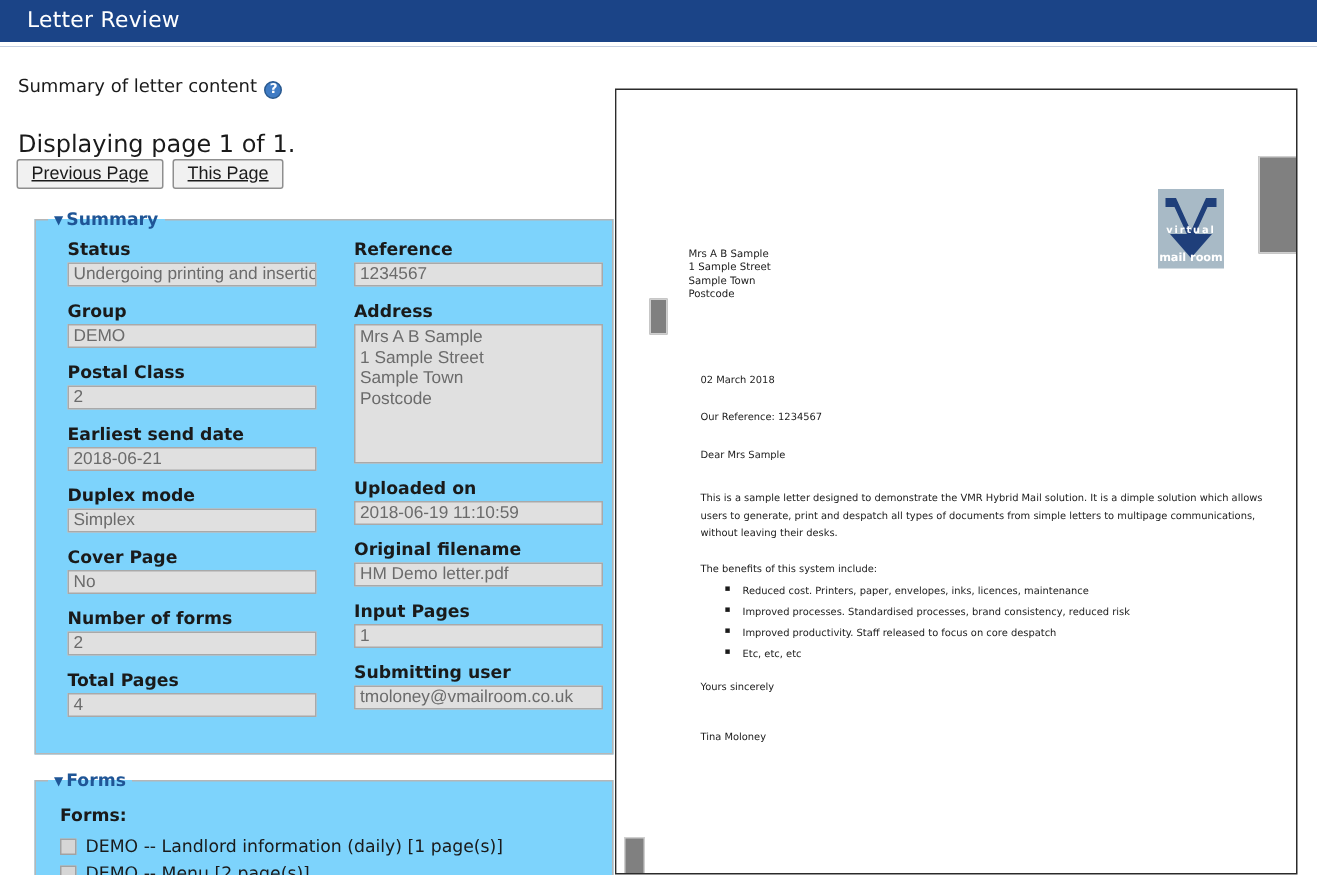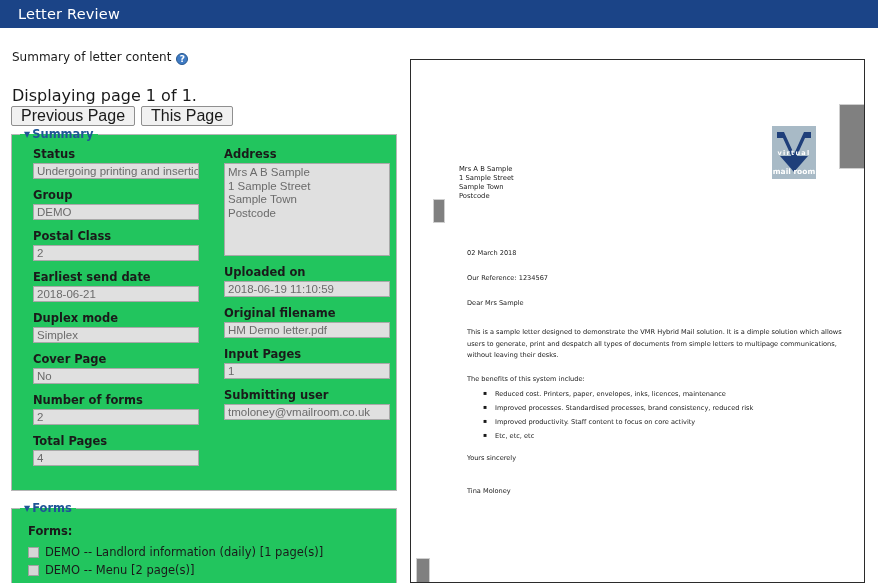--- a/index.html
+++ b/index.html
@@ -76,34 +76,35 @@
     position: absolute;
     left: 11px; top: 75px;
     display: flex;
     gap: 6px;
   }
   .btn {
     background: #f1f1f1;
     border: 1px solid #8f8f8f;
     border-radius: 2px;
     padding: 2px 9px 3px 9px;
-    font-size: 16px;
+    font-size: 12px;
     font-family: "Liberation Sans", sans-serif;
     color: #1a1a1a;
     cursor: pointer;
     line-height: 13px;
+    text-decoration: underline;
   }
 
   
   fieldset.box {
     position: absolute;
-    margin: 0;
+    margin: 12px;
     padding: 0;
     border: 1px solid #b6b6b6;
-    background: #22c55e;
+    background: #7dd3fc;
   }
   fieldset.box > legend {
     margin-left: 8px;
     padding: 0 4px;
     font-size: 11.5px;
     font-weight: bold;
     color: #1f5596;
     cursor: pointer;
   }
   .caret {
@@ -332,20 +333,24 @@
           <div class="field-label">Number of forms</div>
           <div class="field-value">2</div>
         </div>
         <div class="field">
           <div class="field-label">Total Pages</div>
           <div class="field-value">4</div>
         </div>
       </div>
 
       <div class="col-right">
+        <div class="field">
+          <div class="field-label">Reference</div>
+          <div class="field-value">1234567</div>
+        </div>
         <div class="field">
           <div class="field-label">Address</div>
           <div class="field-value textarea">Mrs A B Sample
 1 Sample Street
 Sample Town
 Postcode</div>
         </div>
         <div class="field">
           <div class="field-label">Uploaded on</div>
           <div class="field-value">2018-06-19 11:10:59</div>
@@ -407,21 +412,21 @@
 
     <div class="letter-body">
       <div class="lb-date">02 March 2018</div>
       <div class="lb-ref">Our Reference: 1234567</div>
       <div class="lb-salutation">Dear Mrs Sample</div>
       <div class="lb-para">This is a sample letter designed to demonstrate the VMR Hybrid Mail solution.  It is a dimple solution which allows users to generate, print and despatch all types of documents from simple letters to multipage communications, without leaving their desks.</div>
       <div class="lb-intro">The benefits of this system include:</div>
       <ul>
         <li>Reduced cost.  Printers, paper, envelopes, inks, licences, maintenance</li>
         <li>Improved processes.  Standardised processes, brand consistency, reduced risk</li>
-        <li>Improved productivity.  Staff content to focus on core activity</li>
+        <li>Improved productivity.  Staff released to focus on core despatch</li>
         <li>Etc, etc, etc</li>
       </ul>
       <div class="lb-signoff">Yours sincerely</div>
       <div class="lb-signer">Tina Moloney</div>
     </div>
 
   </div>
 </div>
 
 </body></html>

